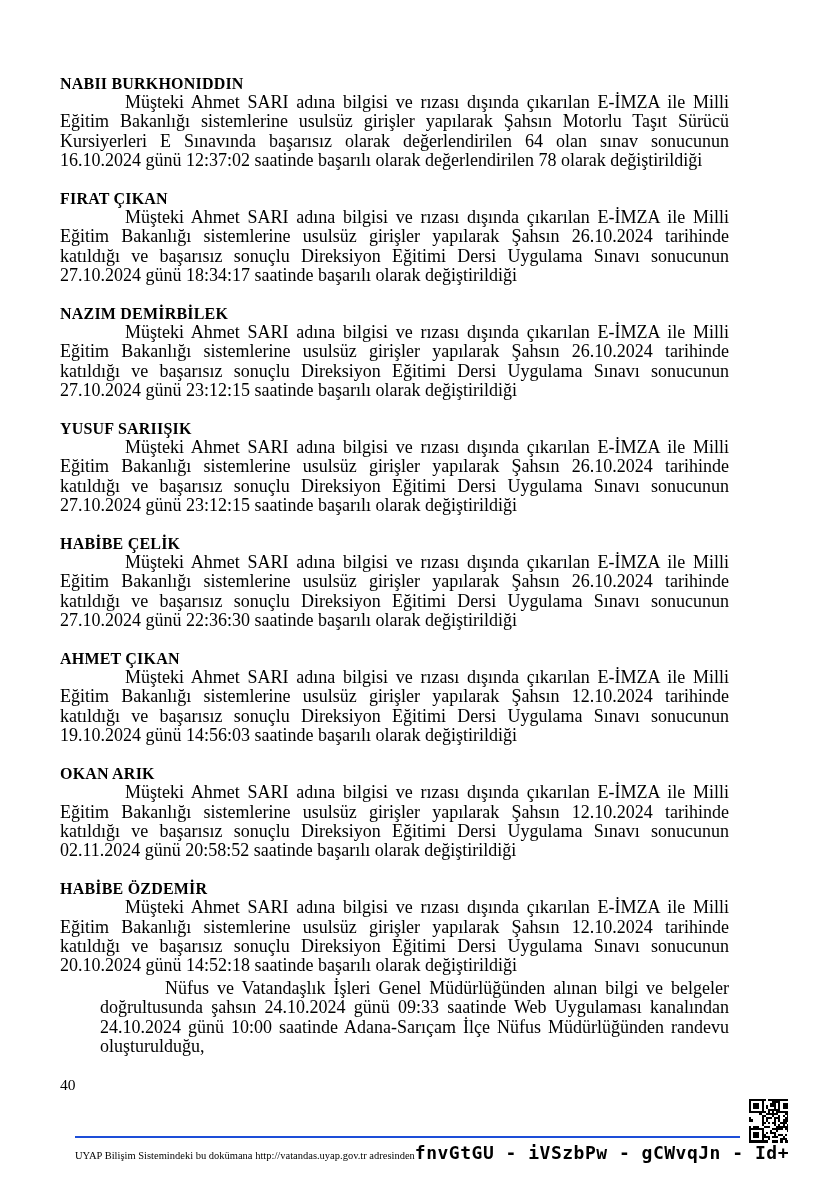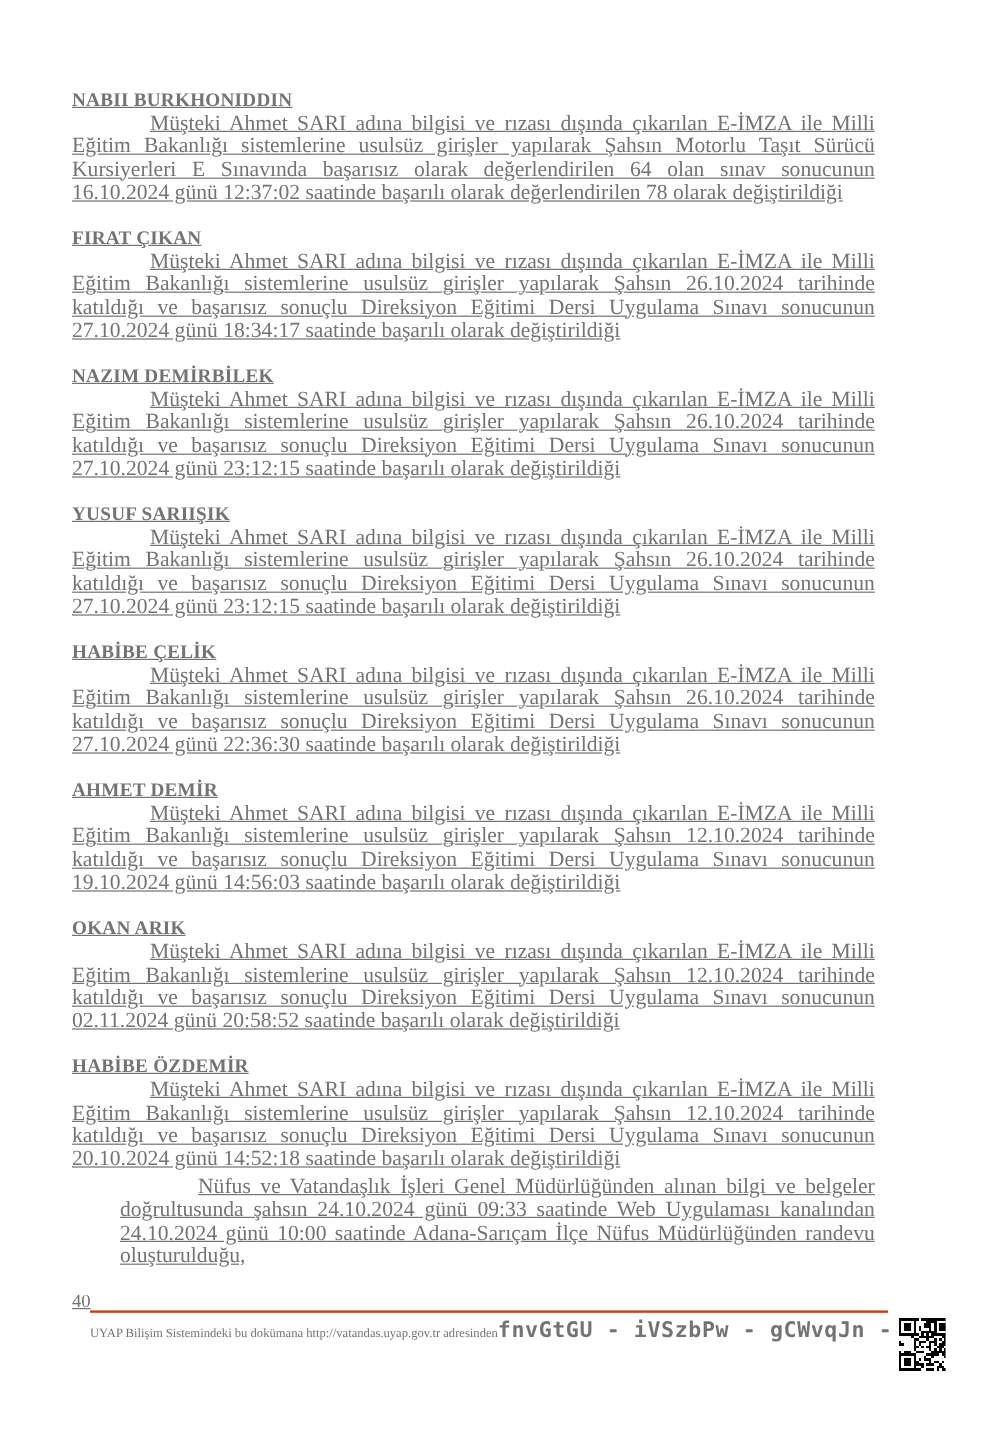--- a/index.html
+++ b/index.html
@@ -3,23 +3,22 @@
 <meta charset="utf-8">
 <style>
   * { margin: 0; padding: 0; box-sizing: border-box; }
   html, body { background: #ffffff; }
   .page {
     position: relative;
     width: 788px;
     height: 1198px;
     background: #ffffff;
     font-family: "Liberation Serif", "DejaVu Serif", serif;
-    color: #737373;
+    color: #000000;
     overflow: hidden;
-    text-decoration: underline;
   }
   .content {
     padding: 74px 59px 0 60px;
   }
   .section { margin-bottom: 19px; }
   .section-heading {
     font-size: 16px;
     font-weight: bold;
     line-height: 19.2px;
     letter-spacing: 0.2px;
@@ -33,23 +32,23 @@
   .para-follow { margin-top: 4px; margin-left: 40px; }
   .page-number {
     margin-top: 14px;
     text-align: left;
     font-size: 15.5px;
     line-height: 19px;
   }
   .footer {
     position: absolute;
     left: 75px;
-    top: 1092px;
+    top: 1136px;
     width: 665px;
-    border-top: 2px solid #c2410c;
+    border-top: 2px solid #1d4ed8;
     padding-top: 4px;
   }
   .footer-line {
     display: flex;
     align-items: baseline;
     justify-content: space-between;
     white-space: nowrap;
   }
   .footer-small {
     font-size: 10.5px;
@@ -106,21 +105,21 @@
   </div>
 
   <div class="section">
     <div class="section-heading">HABİBE ÇELİK</div>
     <div>
             <p class="para">Müşteki Ahmet SARI adına bilgisi ve rızası dışında çıkarılan E-İMZA ile Milli Eğitim Bakanlığı sistemlerine usulsüz girişler yapılarak Şahsın 26.10.2024 tarihinde katıldığı ve başarısız sonuçlu Direksiyon Eğitimi Dersi Uygulama Sınavı sonucunun 27.10.2024 günü 22:36:30 saatinde başarılı olarak değiştirildiği</p>
           </div>
   </div>
 
   <div class="section">
-    <div class="section-heading">AHMET DEMİR</div>
+    <div class="section-heading">AHMET ÇIKAN</div>
     <div>
             <p class="para">Müşteki Ahmet SARI adına bilgisi ve rızası dışında çıkarılan E-İMZA ile Milli Eğitim Bakanlığı sistemlerine usulsüz girişler yapılarak Şahsın 12.10.2024 tarihinde katıldığı ve başarısız sonuçlu Direksiyon Eğitimi Dersi Uygulama Sınavı sonucunun 19.10.2024 günü 14:56:03 saatinde başarılı olarak değiştirildiği</p>
           </div>
   </div>
 
   <div class="section">
     <div class="section-heading">OKAN ARIK</div>
     <div>
             <p class="para">Müşteki Ahmet SARI adına bilgisi ve rızası dışında çıkarılan E-İMZA ile Milli Eğitim Bakanlığı sistemlerine usulsüz girişler yapılarak Şahsın 12.10.2024 tarihinde katıldığı ve başarısız sonuçlu Direksiyon Eğitimi Dersi Uygulama Sınavı sonucunun 02.11.2024 günü 20:58:52 saatinde başarılı olarak değiştirildiği</p>
           </div>

